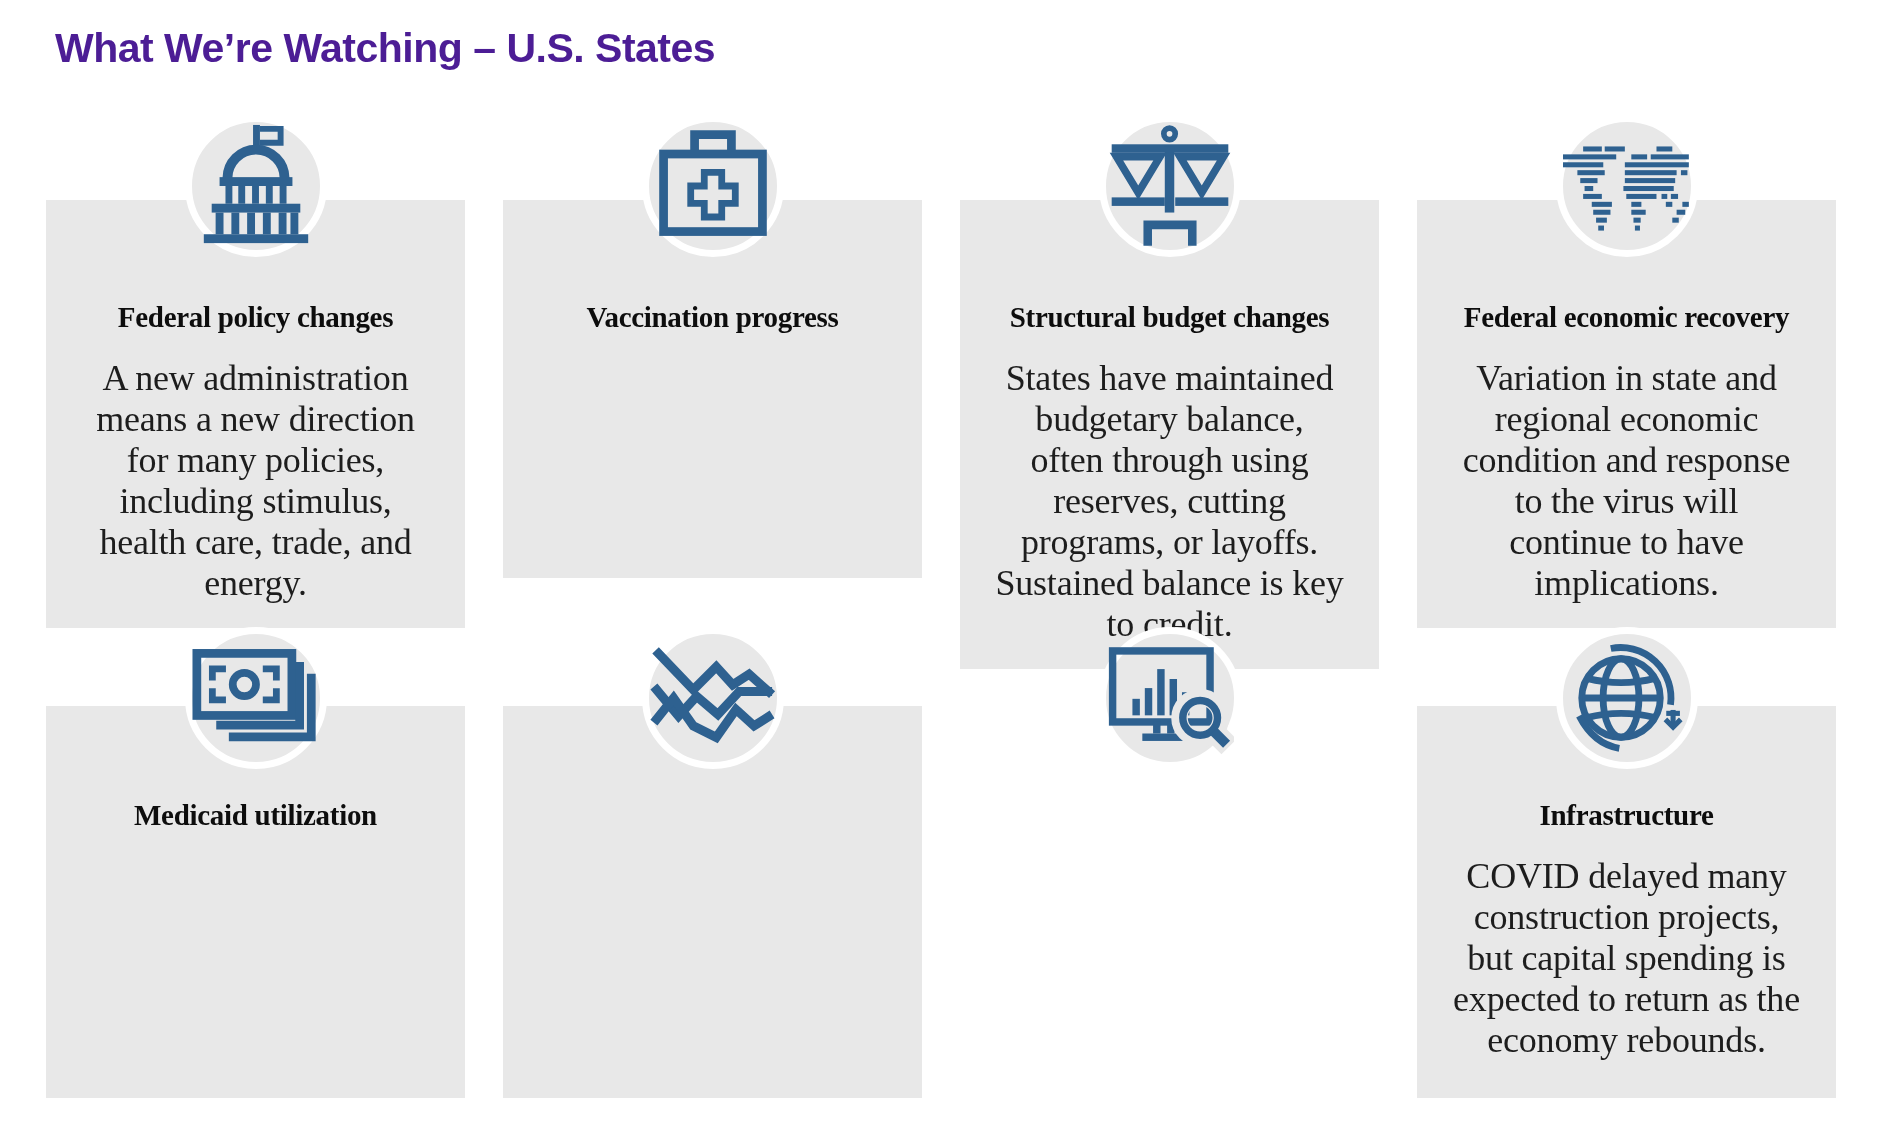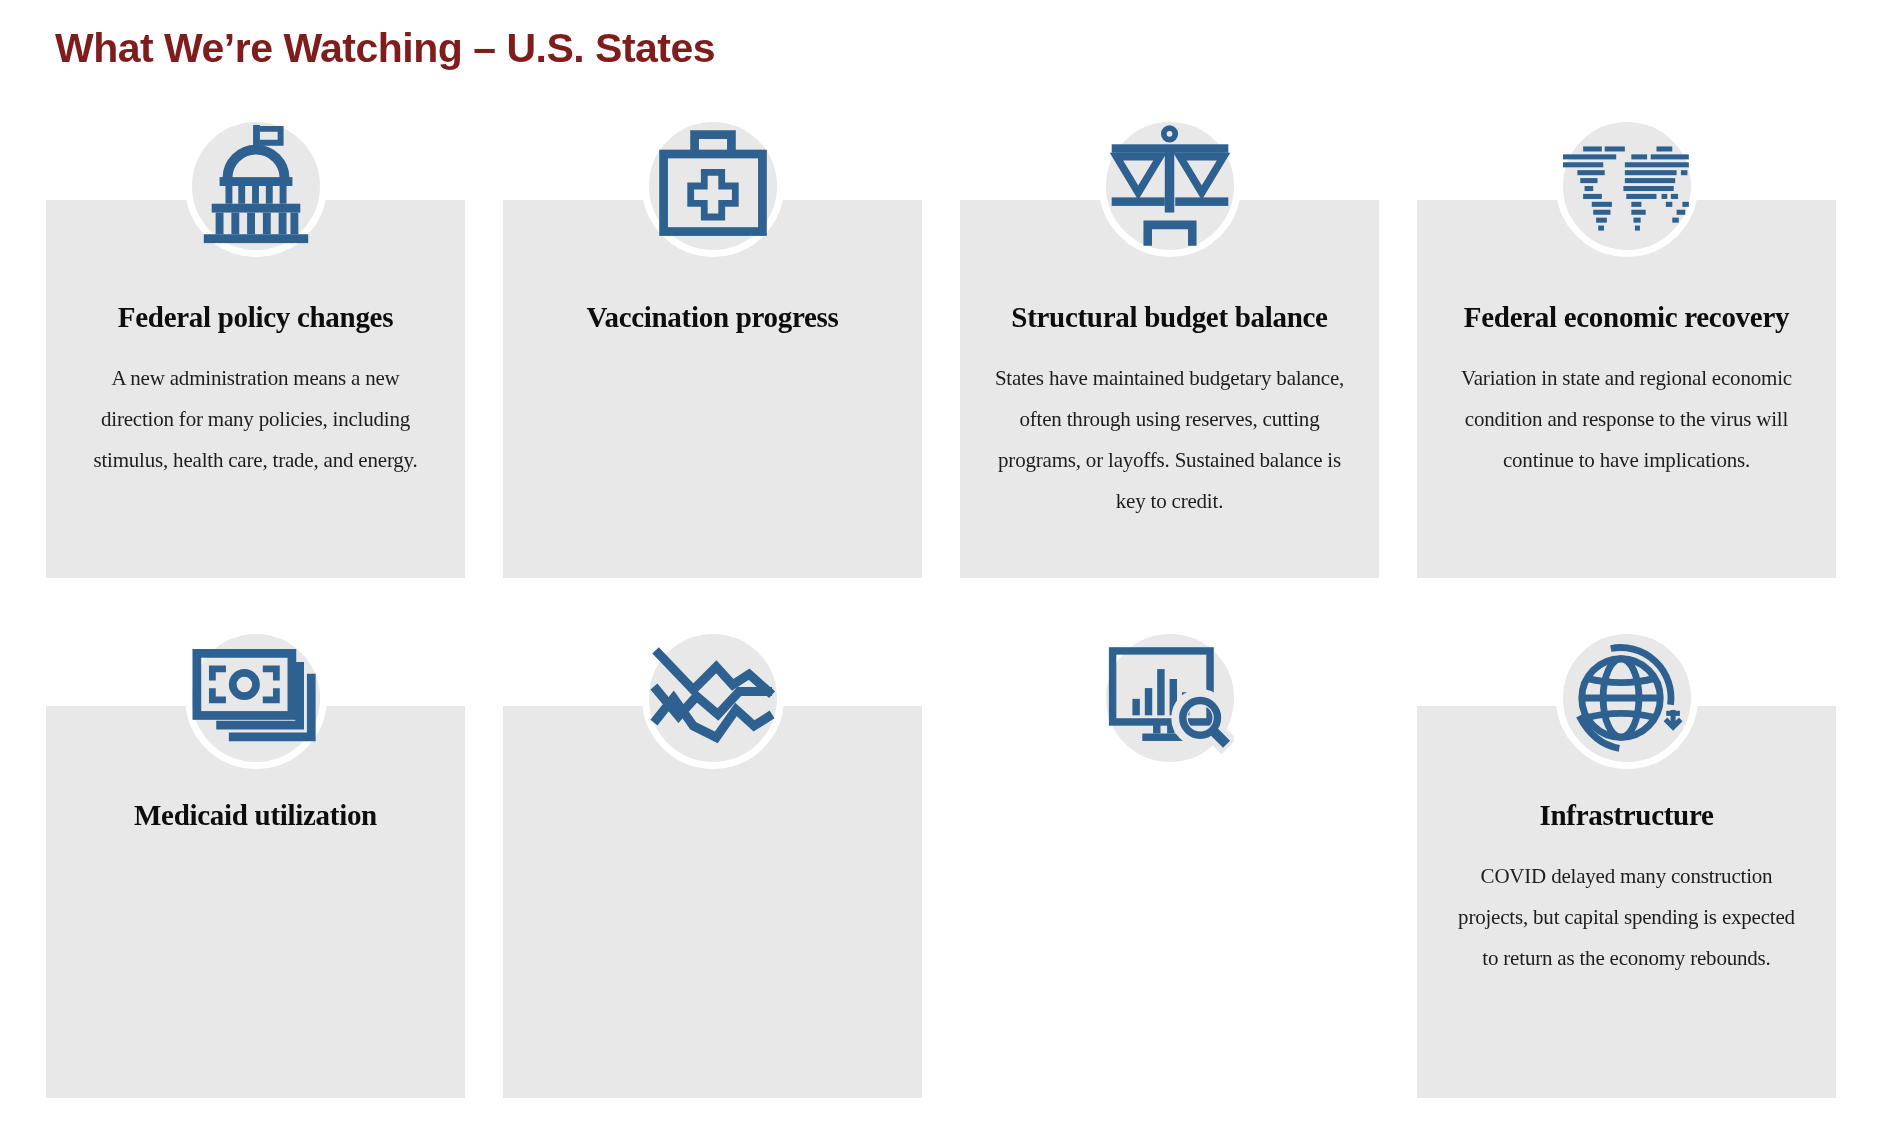--- a/index.html
+++ b/index.html
@@ -6,21 +6,21 @@
   body {
     width:1882px; height:1128px; background:#fff; overflow:hidden;
     font-family:"Liberation Sans", sans-serif;
     -webkit-font-smoothing:antialiased;
   }
   .page { width:1882px; height:1128px; position:relative; }
 
   h1.page-title {
     margin:24px 0 0 55px;
     font-size:41px; line-height:48px; font-weight:700;
-    letter-spacing:-0.5px; color:#7f1d1d;
+    letter-spacing:-0.5px; color:#4c1d95;
   }
 
   .grid {
     margin-top:43px;
     padding:0 46px;
     display:grid;
     grid-template-columns:repeat(4, 1fr);
     grid-template-rows:463px 471px;
     column-gap:38px;
     row-gap:49px;
@@ -51,21 +51,21 @@
   .r2 .card { padding-top:92px; }
 
   .card-title {
     margin:0 0 24px 0;
     font-size:29px; line-height:34px; font-weight:700;
     letter-spacing:-0.3px; color:#0d0d0d;
   }
   .card-text {
     margin:0 auto;
     max-width:350px;
-    font-size:21px; line-height:41px; font-weight:400;
+    font-size:36px; line-height:41px; font-weight:400;
     letter-spacing:-0.2px; color:#1d1d1d;
   }
 </style>
 </head>
 <body>
 
 <div class="page">
 
   <h1 class="page-title">What We’re Watching – U.S. States</h1>
 
@@ -129,21 +129,21 @@
           </g>
           <g fill="none" stroke="currentColor">
             <circle cx="67" cy="9" r="6" stroke-width="6"></circle>
             <path d="M11 33 H57 L34 71 Z" stroke-width="8"></path>
             <path d="M78 33 H124 L101 71 Z" stroke-width="8"></path>
             <path d="M44 127 V105 H91 V127" stroke-width="9"></path>
           </g>
         </svg>
       </div>
       <div class="card">
-        <h2 class="card-title">Structural budget balance</h2>
+        <h2 class="card-title">Structural budget changes</h2>
         <p class="card-text">States have maintained budgetary balance, often through using reserves, cutting programs, or layoffs. Sustained balance is key to credit.</p>
       </div>
     </div>
 
     <div class="cell r1">
       <div class="circle">
         <svg viewBox="0 0 178 134" width="170" height="128">
           <g fill="currentColor">
             <rect x="28" y="12" width="26" height="7"></rect>
               <rect x="58" y="12" width="28" height="7"></rect>

